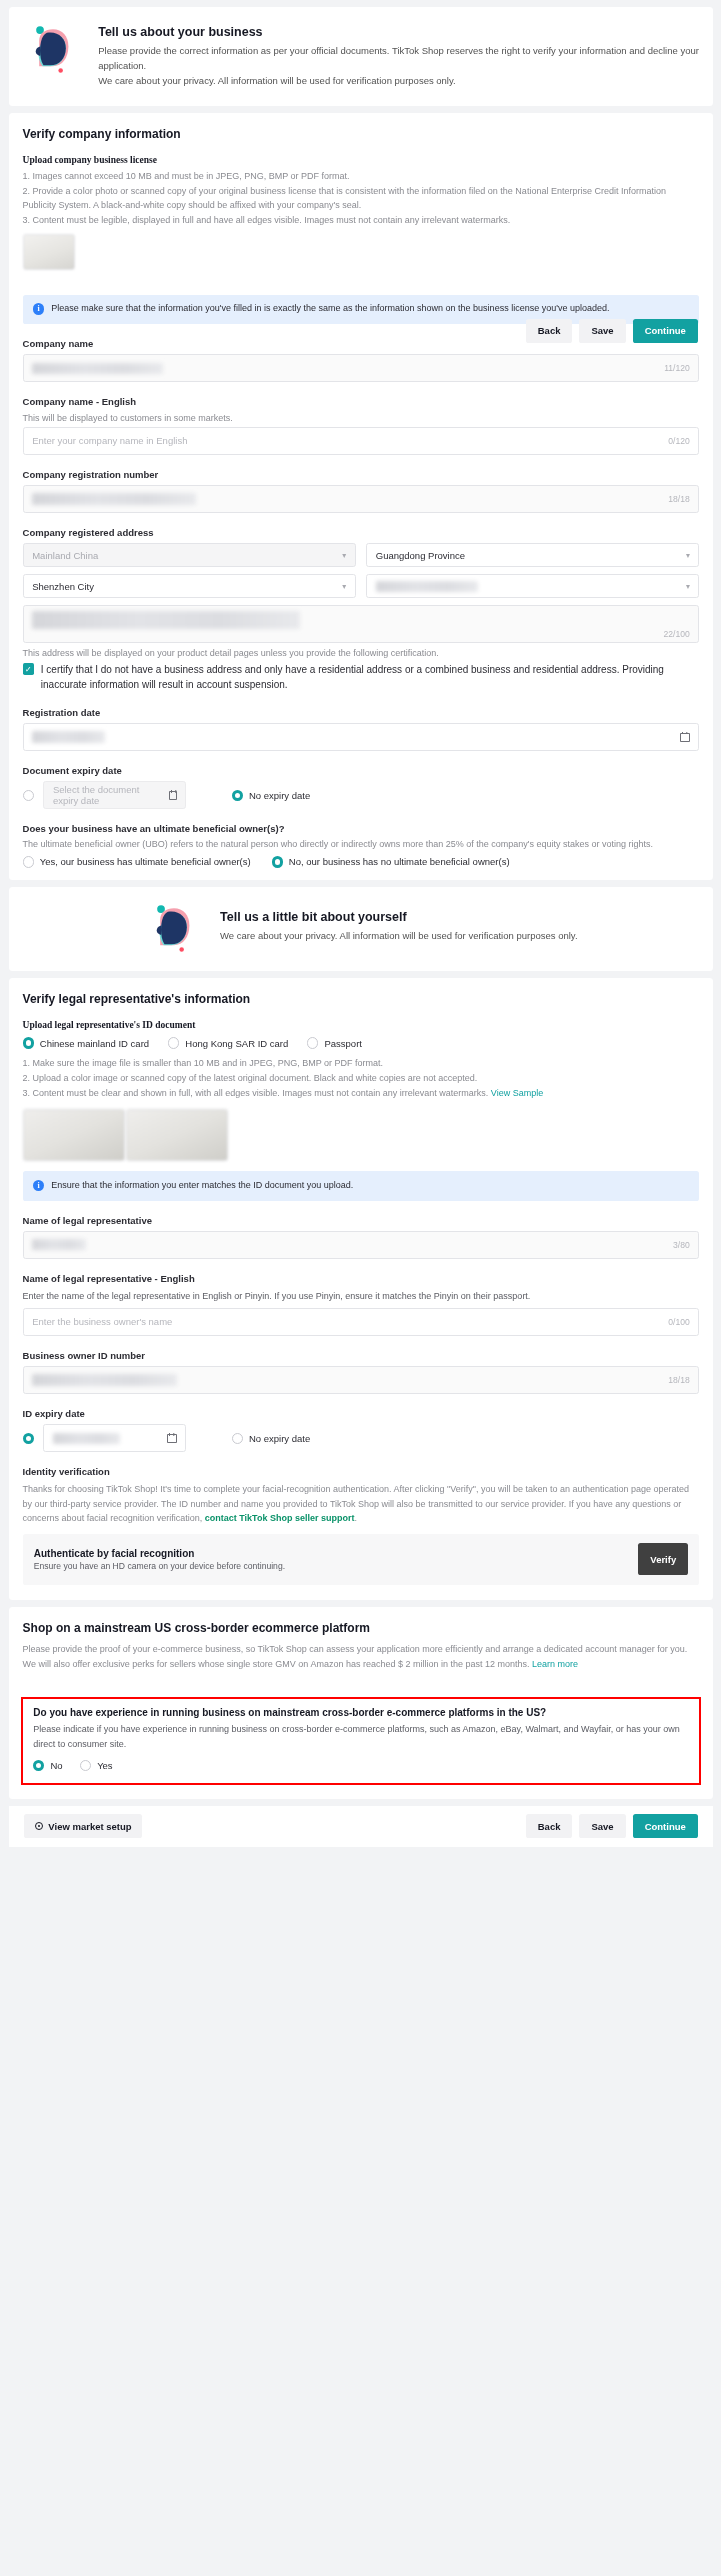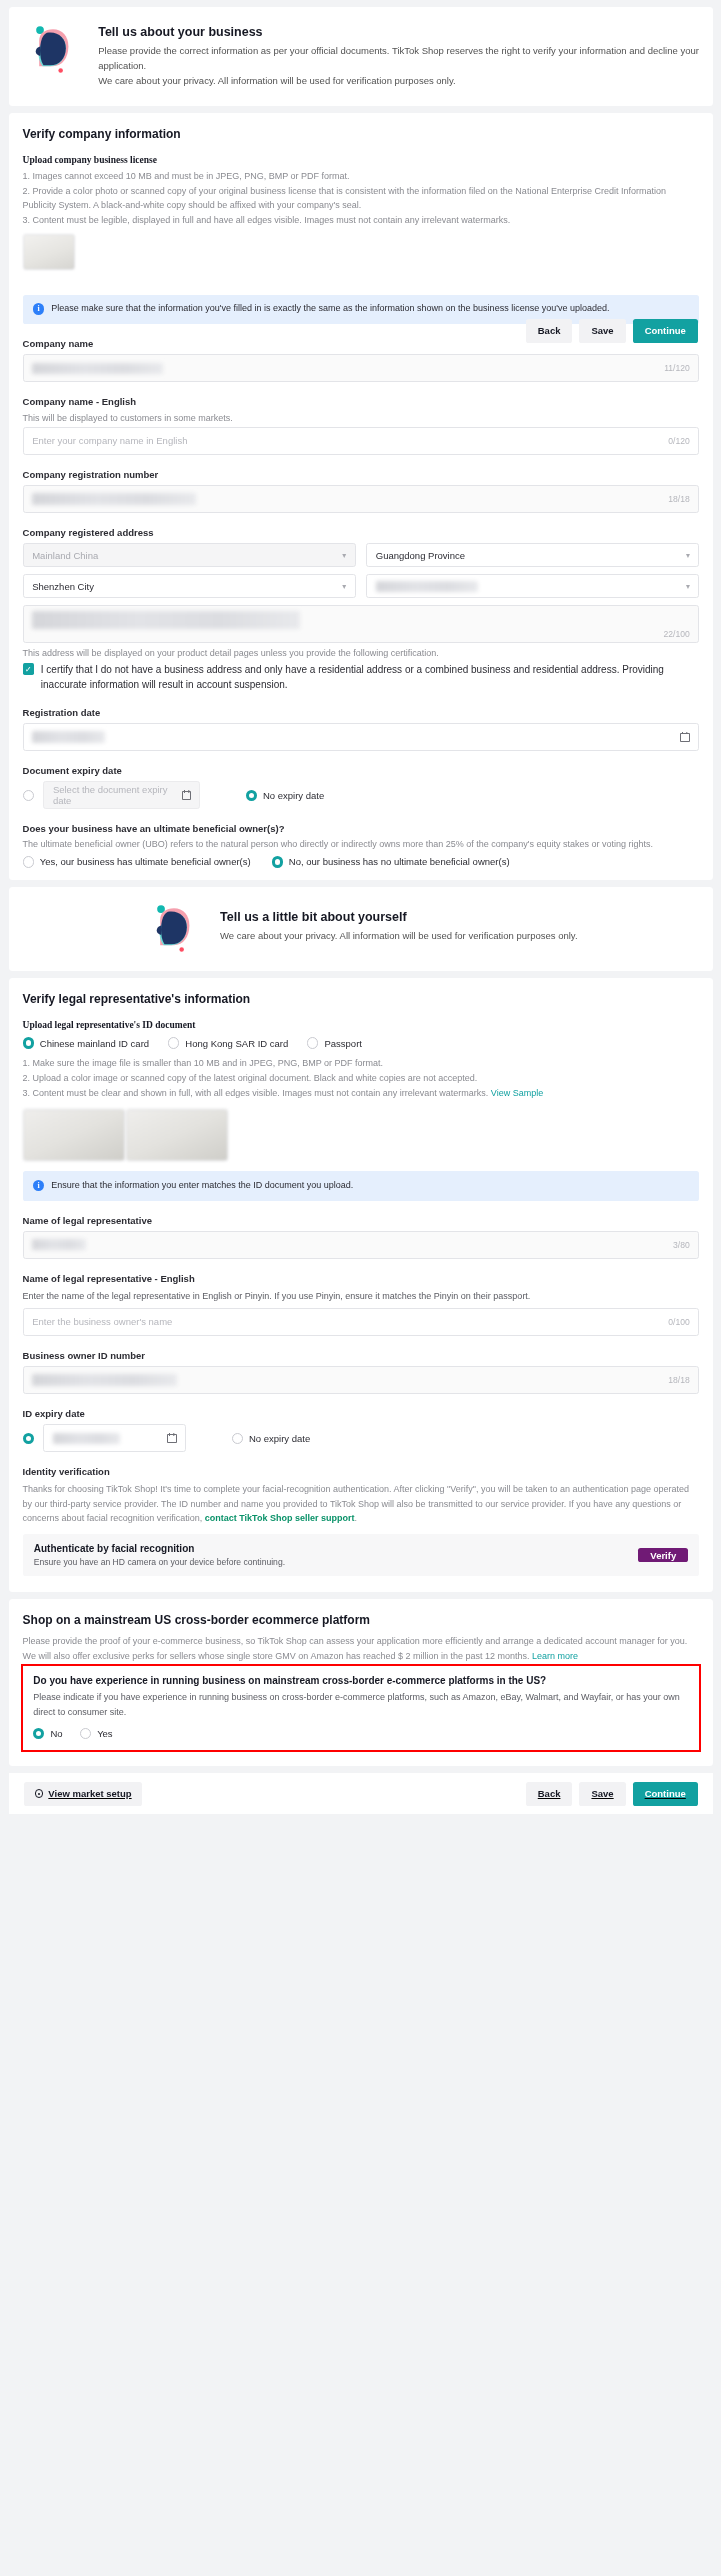--- a/index.html
+++ b/index.html
@@ -109,21 +109,21 @@
   }
 
   
   .btn {
     height: 24px; min-width: 43px; border-radius: 2.6px; border: none;
     font-size: 9.5px; font-weight: bold; display: inline-flex;
     align-items: center; justify-content: center; padding: 0 12px; cursor: pointer;
   }
   .btn.ghost { background: #f2f2f4; color: #161823; }
   .btn.primary { background: #12a1a1; color: #fff; }
-  .btn.verify { background: #701a75; color: #fff; height: 14px; }
+  .btn.verify { background: #404040; color: #fff; height: 32px; }
 
   
   .actionbar {
     position: absolute; right: 15.6px; display: flex; gap: 7px; align-items: center;
   }
 
   
   .thumb {
     width: 52px; height: 36px; border: 0.9px solid #e3e4e8; border-radius: 2.6px;
     background: linear-gradient(160deg,#f2f1ef 0%,#e6e5e1 55%,#d6d5d1 100%);
@@ -138,27 +138,27 @@
 
   
   .face-box {
     background: #f7f7f8; border-radius: 2.6px; padding: 9.5px 11.2px;
     display: flex; align-items: center; gap: 8.6px;
   }
   .face-box .ftitle { font-size: 10px; font-weight: bold; color: #161823; margin-bottom: 2.6px; }
   .face-box .fdesc { font-size: 8.6px; color: #5b5c63; }
 
   
-  .highlight { border: 2.6px solid #ff0000; padding: 8.6px 10.4px 11.2px 10.4px; margin: 1px -1.7px 0 -1.7px; }
+  .highlight { border: 2.6px solid #ff0000; padding: 8.6px 10.4px 11.2px 10.4px; margin: 25px -1.7px 0 -1.7px; }
   .hl-title { font-size: 10px; font-weight: bold; color: #161823; margin-bottom: 4.3px; }
 
   
   .footer {
     background: #fff; display: flex; align-items: center;
-    padding: 8.6px 15.6px; margin: 0 8.6px 0 8.6px; gap: 17px; text-decoration: underline;
+    padding: 8.6px 15.6px; margin: 0 8.6px 0 8.6px; gap: 17px;
   }
   .market-btn {
     background: #f2f2f4; border-radius: 2.6px; height: 24px; display: inline-flex;
     align-items: center; gap: 5.2px; padding: 0 10.4px; font-size: 9.5px;
     font-weight: bold; color: #161823; cursor: pointer;
   }
   .eye-icon { width: 8.6px; height: 8.6px; border-radius: 50%; border: 1.2px solid #161823; position: relative; }
   .eye-icon::after { content: ""; position: absolute; inset: 2.2px; border-radius: 50%; background: #161823; }
 
   
@@ -287,21 +287,21 @@
   <div class="date-input">
     <span class="blur-val" style="width:73px;display:block;"></span>
     <span class="cal-icon"></span>
   </div>
 
   <div style="height:14px;"></div>
 
   <div class="label">Document expiry date</div>
   <div style="display:flex;align-items:center;gap:9.5px;">
     <span class="radio"></span>
-    <div class="date-input disabled" style="width:157px;">
+    <div class="date-input disabled" style="width:143px;">
       <span class="ph">Select the document expiry date</span>
       <span class="cal-icon"></span>
     </div>
     <div class="radio-row" style="margin-left:36px;">
       <span class="radio on"></span>
       <span class="radio-label">No expiry date</span>
     </div>
   </div>
 
   <div style="height:14px;"></div>

